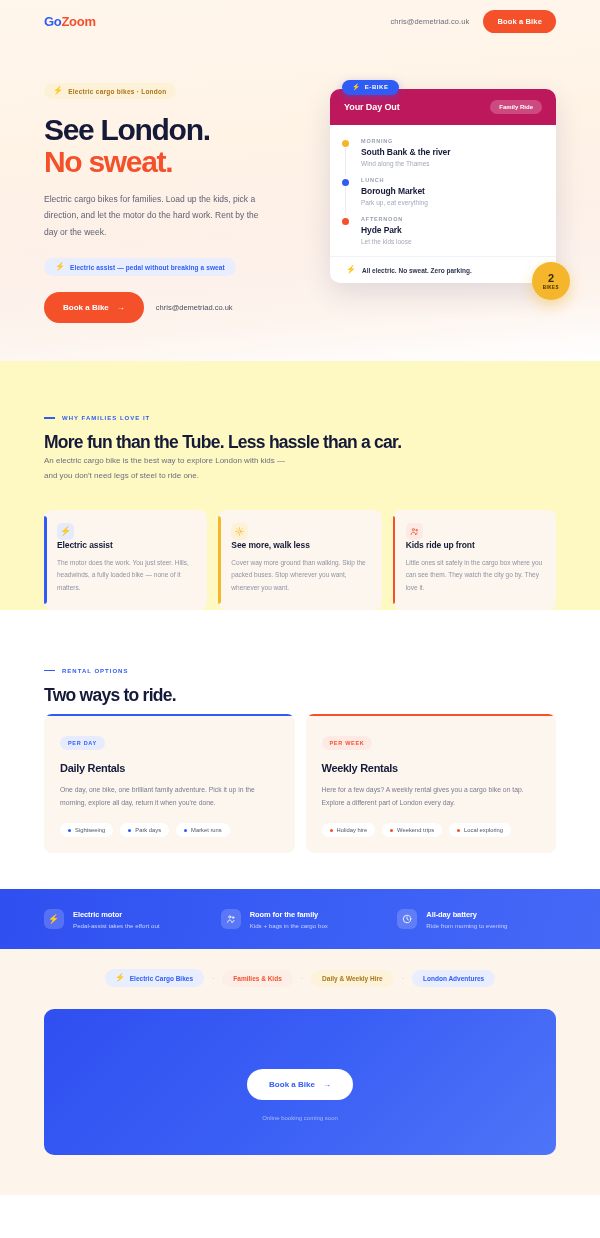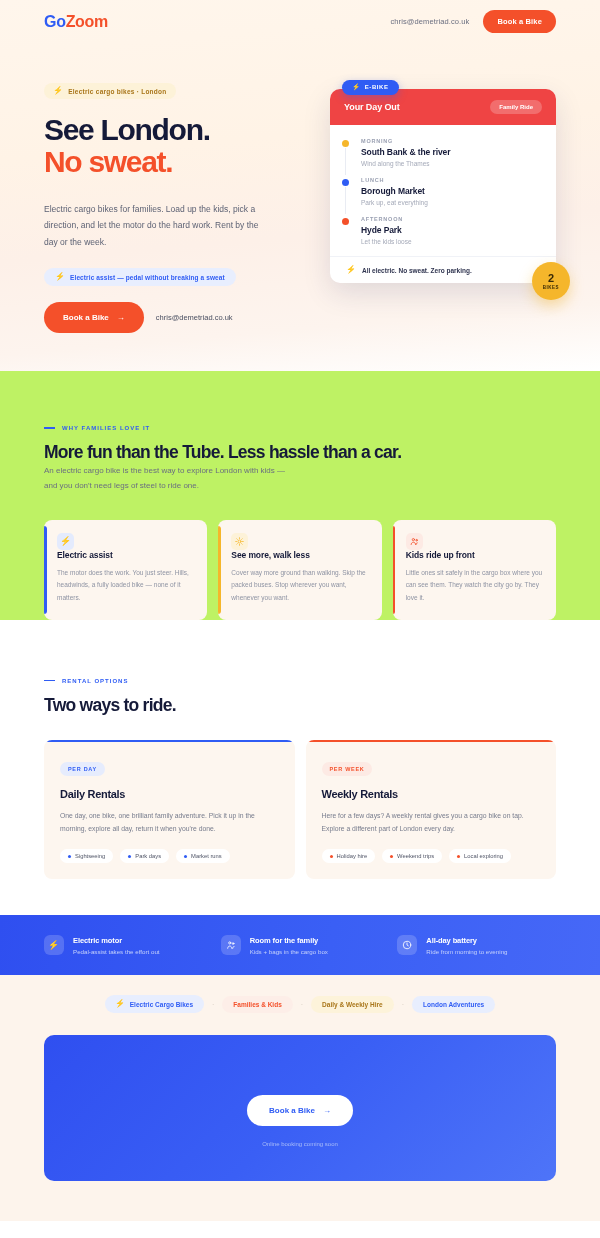--- a/index.html
+++ b/index.html
@@ -15,21 +15,21 @@
   
   .hero {
     position: relative;
     background: linear-gradient(175deg, #fff6ec 0%, #fff3e6 38%, #fdf0e8 62%, #fdf4ee 84%, #ffffff 100%);
     padding: 0 0 38px 0;
   }
   .topbar {
     display: flex; align-items: center; justify-content: space-between;
     padding: 10px 44px 0 44px;
   }
-  .logo { font-size: 16px; font-weight: 800; letter-spacing: -0.3px; }
+  .logo { font-size: 13px; font-weight: 800; letter-spacing: -0.3px; }
   .logo .go { color: #2f5cf4; }
   .logo .zoom { color: #f4502a; }
   .topbar-right { display: flex; align-items: center; gap: 14px; }
   .topmail { font-size: 7.5px; color: #6b6f80; letter-spacing: 0.1px; }
   .btn-orange {
     background: #f4502a; color: #fff; border: none; border-radius: 999px;
     font-size: 7.5px; font-weight: 700; padding: 7px 14px; cursor: pointer;
     letter-spacing: 0.15px;
   }
 
@@ -40,21 +40,21 @@
     background: #fdf2d8; color: #a9761a; border-radius: 999px;
     padding: 4px 9px; font-size: 6.5px; font-weight: 700; letter-spacing: 0.25px;
   }
   .bolt { color: #f4a12a; font-size: 8px; line-height: 1; }
   h1.hero-title {
     margin-top: 15px; font-size: 30px; line-height: 1.06;
     letter-spacing: -1.3px; font-weight: 800; color: #151a39;
   }
   h1.hero-title .accent { color: #f4502a; display: block; }
   .hero-sub {
-    margin-top: 23px; font-size: 8.5px; line-height: 1.95;
+    margin-top: 13px; font-size: 8.5px; line-height: 1.95;
     color: #5d6274; max-width: 218px;
   }
   .assist-pill {
     margin-top: 18px; display: inline-flex; align-items: center; gap: 5px;
     background: #e8eefe; color: #2f5cf4; border-radius: 999px;
     padding: 5px 11px; font-size: 6.5px; font-weight: 700; letter-spacing: 0.1px;
   }
   .assist-pill .bolt { color: #2f5cf4; }
   .hero-actions { margin-top: 16px; display: flex; align-items: center; gap: 12px; }
   .btn-hero {
@@ -72,21 +72,21 @@
   }
   .ebike-tab {
     position: absolute; top: -9px; left: 12px; z-index: 3;
     background: #2f5cf4; color: #fff; border-radius: 999px;
     padding: 4px 10px; font-size: 6px; font-weight: 800; letter-spacing: .6px;
     display: inline-flex; align-items: center; gap: 4px;
     box-shadow: 0 3px 8px rgba(47,92,244,.35);
   }
   .ebike-tab .bolt { color: #ffd36e; font-size: 6.5px; }
   .daycard-head {
-    background: #ef4444; border-radius: 10px 10px 0 0;
+    background: #be185d; border-radius: 10px 10px 0 0;
     padding: 11px 14px; display: flex; align-items: center;
     justify-content: space-between;
   }
   .daycard-title { color: #fff; font-size: 9px; font-weight: 800; letter-spacing: -.1px; }
   .daycard-chip {
     background: rgba(255,255,255,.22); color: #fff; border-radius: 999px;
     padding: 4px 9px; font-size: 6px; font-weight: 700;
   }
   .daycard-body { padding: 13px 16px 9px 12px; }
   .tl-item { position: relative; padding-left: 19px; padding-bottom: 10px; }
@@ -123,21 +123,21 @@
     display: flex; align-items: center; gap: 7px;
     font-size: 6px; font-weight: 800; letter-spacing: 1px; color: #2f5cf4;
   }
   .kicker .dash { width: 11px; height: 1.6px; background: #2f5cf4; display: block; }
   h2.sec-title {
     margin-top: 11px; font-size: 17.5px; font-weight: 800;
     letter-spacing: -0.75px; color: #151a39;
   }
   .sec-sub { font-size: 8px; line-height: 1.9; color: #6a6f80; max-width: 250px; }
 
-  .why-wrap { padding-top: 54px; background: #bef264; }
+  .why-wrap { padding-top: 54px; background: #fef9c3; }
   .cards3 { display: flex; gap: 11px; margin-top: 26px; }
   .fcard {
     flex: 1; background: #fdf6ef; border-radius: 8px; padding: 13px 13px 15px 13px;
     position: relative; overflow: hidden;
   }
   .fcard::before {
     content: ""; position: absolute; left: 0; top: 6px; bottom: 6px; width: 2.5px;
     border-radius: 0 3px 3px 0;
   }
   .fcard.c1::before { background: #2f5cf4; }
@@ -147,21 +147,21 @@
     width: 17px; height: 17px; border-radius: 5px;
     display: flex; align-items: center; justify-content: center; font-size: 9px;
   }
   .fcard.c1 .ficon { background: #e4ebfd; color: #2f5cf4; }
   .fcard.c2 .ficon { background: #fdeae4; color: #f4502a; }
   .fcard.c3 .ficon { background: #fdf2d8; color: #f5b62b; }
   .ftitle { margin-top: 0; font-size: 8.5px; font-weight: 800; color: #151a39; letter-spacing: -.1px; }
   .fdesc { margin-top: 7px; font-size: 6.5px; line-height: 1.95; color: #8e93a3; }
 
   .rental-wrap { padding-top: 58px; background: #fff; }
-  .cards2 { display: flex; gap: 11px; margin-top: 24px; }
+  .cards2 { display: flex; gap: 11px; margin-top: 8px; }
   .rcard {
     flex: 1; background: #fdf6ef; border-radius: 8px; padding: 17px 16px 16px 16px;
     position: relative; overflow: hidden;
   }
   .rcard::before { content: ""; position: absolute; left: 0; right: 0; top: 0; height: 2.5px; }
   .rcard.r1::before { background: #2f5cf4; }
   .rcard.r2::before { background: #f4502a; }
   .rpill {
     display: inline-block; border-radius: 999px; padding: 4px 8px;
     font-size: 5.5px; font-weight: 800; letter-spacing: .7px;

